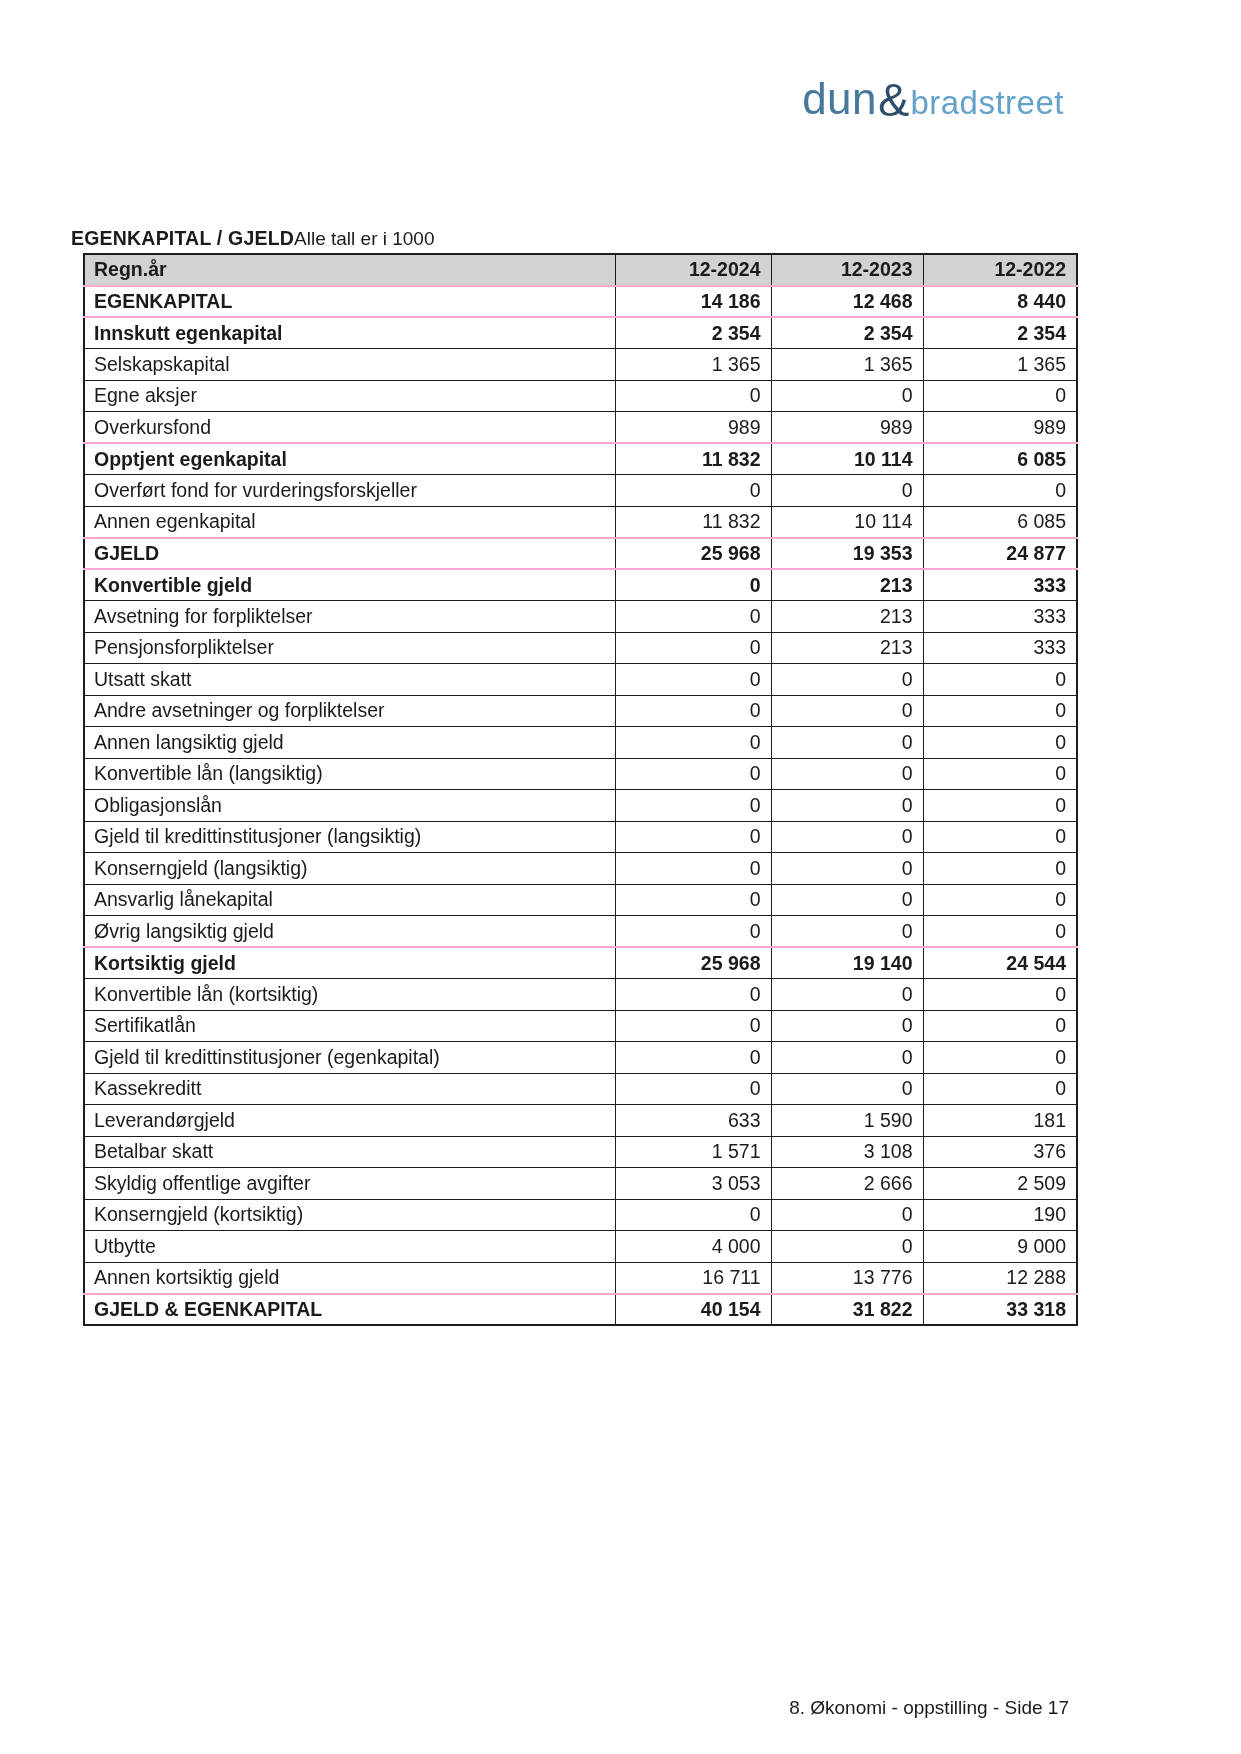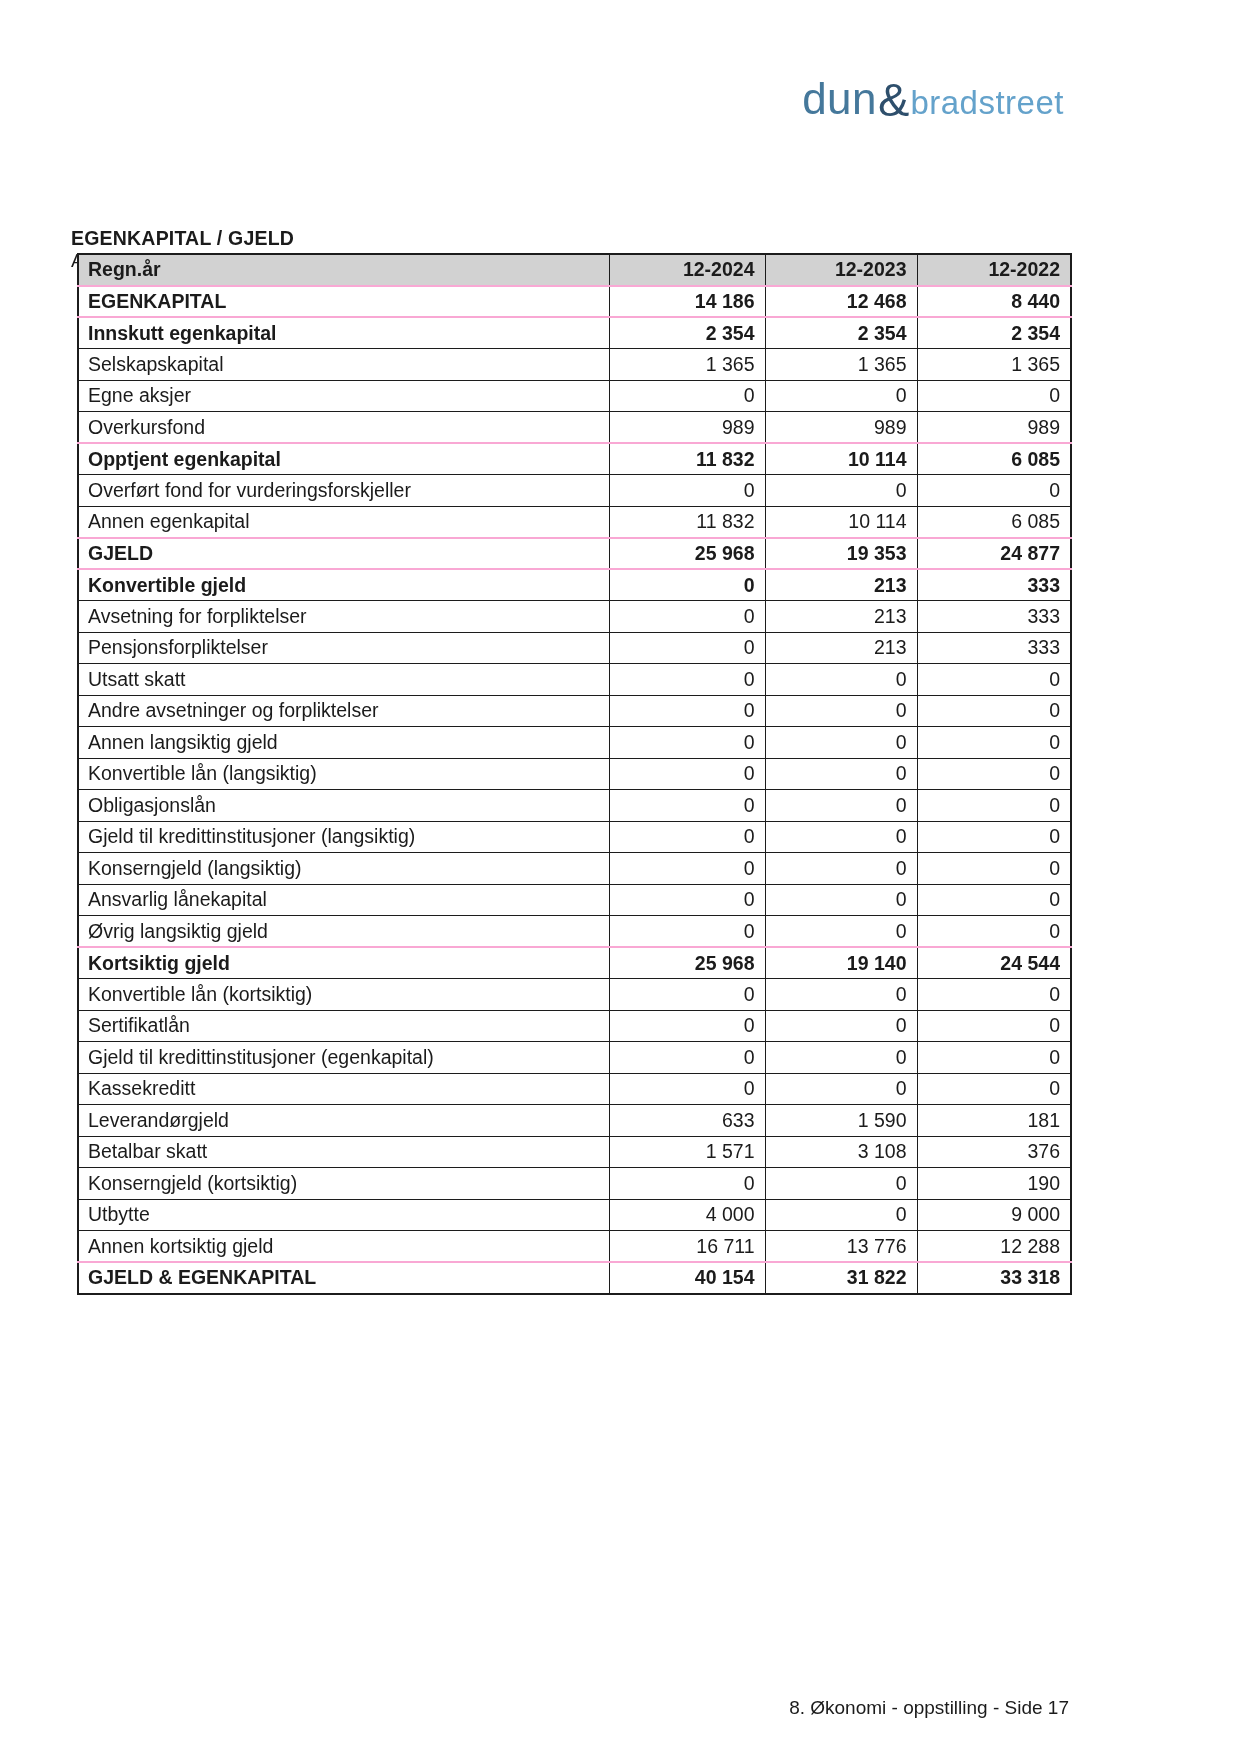--- a/index.html
+++ b/index.html
@@ -25,29 +25,28 @@
 
   
   .title-row {
     position: absolute;
     left: 71px;
     width: 993px;
     top: 227px;
     display: flex;
     justify-content: flex-start;
     align-items: baseline;
-    flex-direction: column;
   }
   .page-title { font-size: 19.5px; font-weight: bold; letter-spacing: 0.2px; }
   .units-note { font-size: 19px; }
 
   
   .table-wrap {
     position: absolute;
-    left: 77px;
+    left: 83px;
     top: 253px;
   }
   table {
     border-collapse: collapse;
     table-layout: fixed;
     width: 993px;
     border: 2px solid #1c1c1c;
   }
   th, td {
     height: 31.5px;
@@ -270,20 +269,26 @@
           <td>1 590</td>
           <td>181</td>
         </tr>
         <tr>
           <td>Betalbar skatt</td>
           <td>1 571</td>
           <td>3 108</td>
           <td>376</td>
         </tr>
         <tr>
+          <td>Skyldig offentlige avgifter</td>
+          <td>3 053</td>
+          <td>2 666</td>
+          <td>2 509</td>
+        </tr>
+        <tr>
           <td>Konserngjeld (kortsiktig)</td>
           <td>0</td>
           <td>0</td>
           <td>190</td>
         </tr>
         <tr>
           <td>Utbytte</td>
           <td>4 000</td>
           <td>0</td>
           <td>9 000</td>

